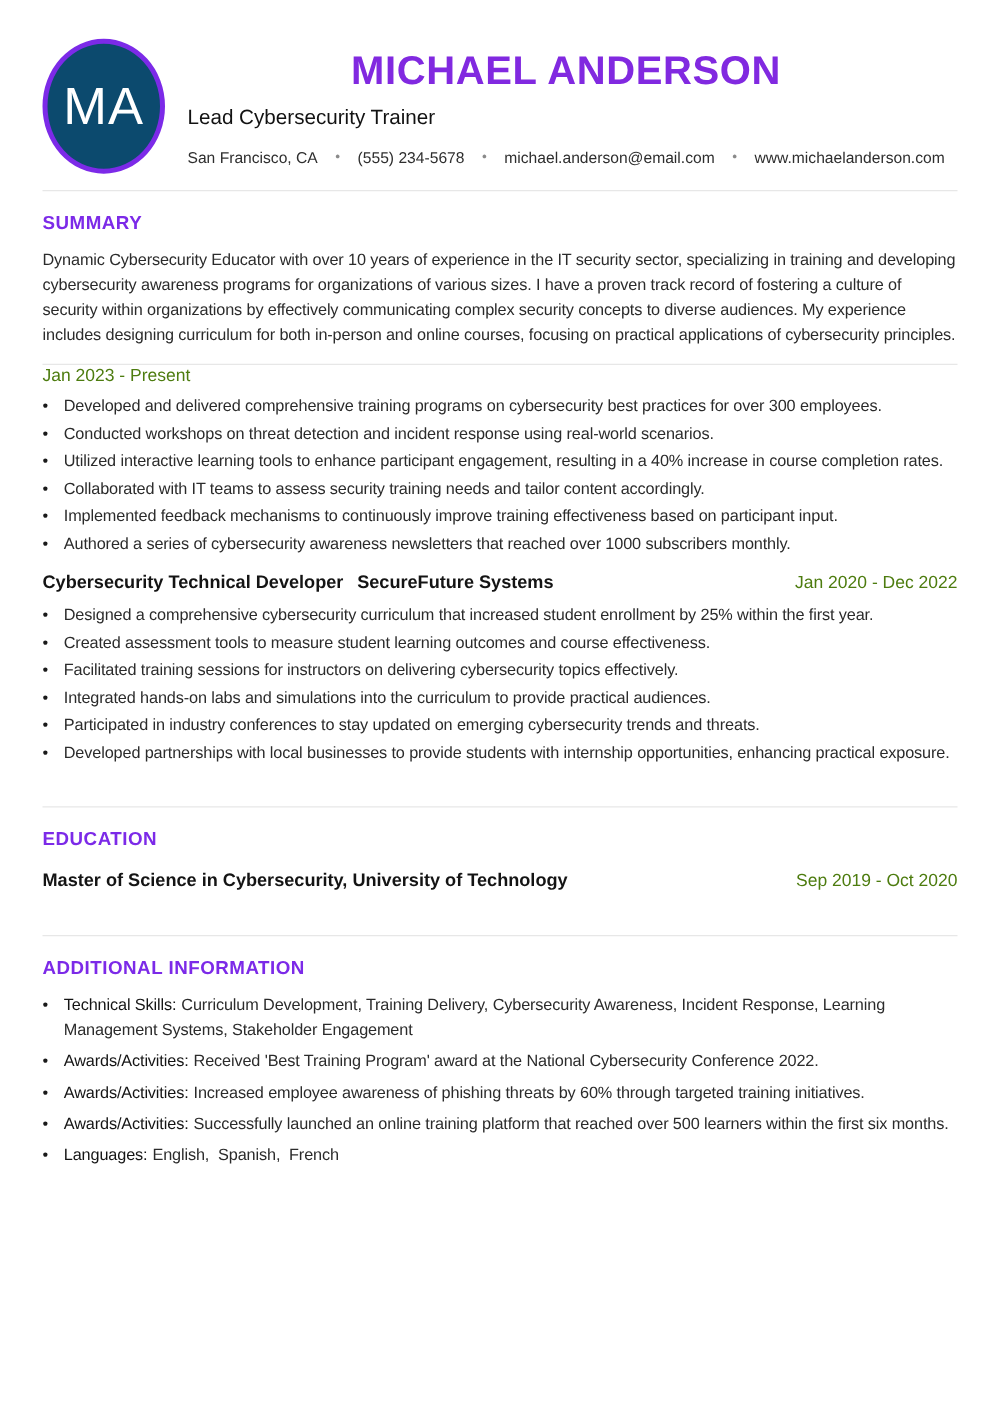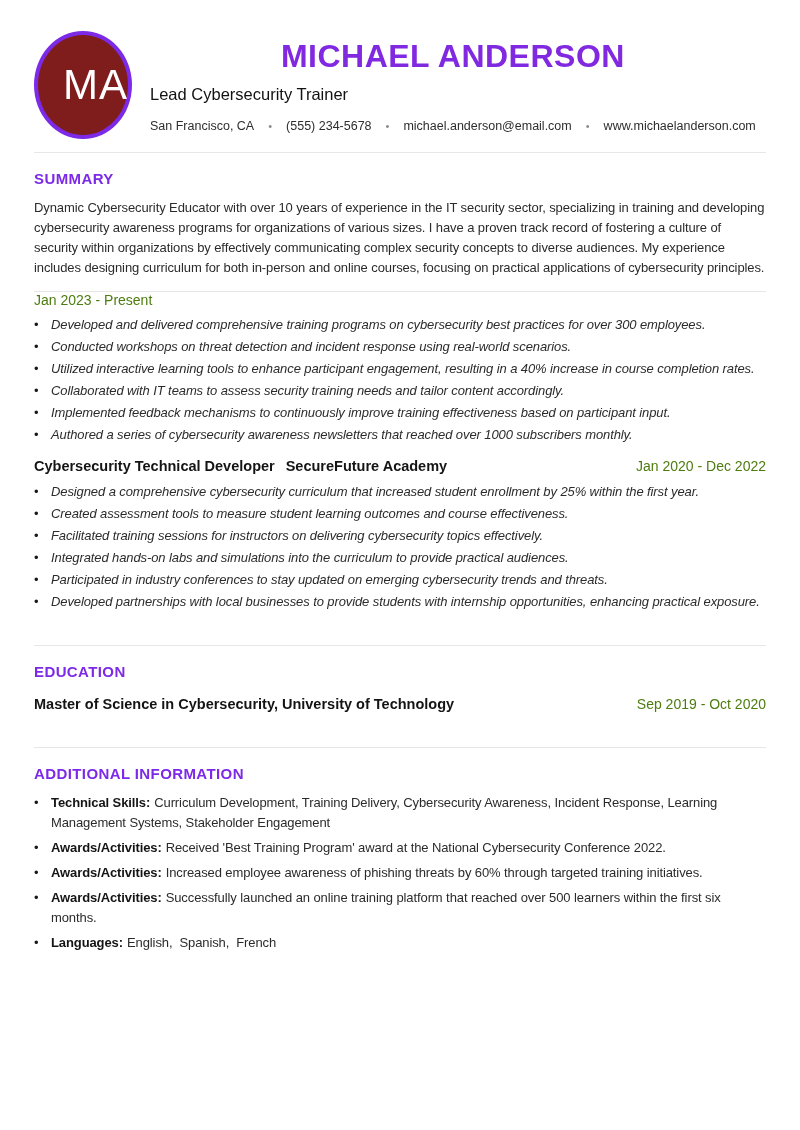--- a/index.html
+++ b/index.html
@@ -9,22 +9,22 @@
     background: #ffffff;
     font-family: "Liberation Sans", "DejaVu Sans", sans-serif;
     color: #2b2b2b;
   }
   .page { padding: 0 34px; }
 
   
   .header { display: flex; align-items: flex-start; margin-top: 31px; }
   .avatar {
     width: 98px; height: 108px; border-radius: 50%;
-    background: #7f1d1d; border: 4px solid #7c2ae8;
-    display: flex; align-items: center; justify-content: flex-end;
+    background: #0c4a6e; border: 4px solid #7c2ae8;
+    display: flex; align-items: center; justify-content: center;
     flex: 0 0 auto;
   }
   .avatar span {
     color: #ffffff; font-size: 42px; font-weight: 400; letter-spacing: 1px;
   }
   .header-text { margin-left: 18px; padding-top: 8px; }
   .name {
     color: #8129e0; font-size: 32px; font-weight: 700; letter-spacing: 0.5px;
     line-height: 1.1;
     text-align: center;
@@ -45,28 +45,28 @@
   .entry-header { display: flex; justify-content: space-between; align-items: baseline; }
   .entry-title { font-size: 14.5px; font-weight: 700; color: #141414; }
   .entry-company { font-size: 14.5px; font-weight: 700; color: #141414; margin-left: 11px; }
   .entry-dates { font-size: 14px; color: #4d7c0f; white-space: nowrap; }
   .job { margin-top: 12px; }
   .job:first-of-type { margin-top: 0; }
 
   ul.bullets { list-style: none; margin-top: 7px; }
   ul.bullets li { display: flex; margin-bottom: 2px; }
   ul.bullets li .marker { width: 17px; flex: 0 0 auto; font-size: 13px; line-height: 20px; color: #1a1a1a; }
-  ul.bullets li .bullet-text { flex: 1; white-space: pre-wrap; font-style: italic; }
+  ul.bullets li .bullet-text { flex: 1; white-space: pre-wrap; }
 
   
   ul.extras { list-style: none; margin-top: 1px; }
   ul.extras li { display: flex; margin-bottom: 5px; }
   ul.extras li .marker { width: 17px; flex: 0 0 auto; font-size: 13px; line-height: 20px; color: #1a1a1a; }
   ul.extras li .extra-body { flex: 1; }
-  ul.extras li .extra-label { font-weight: 700; color: #141414; margin-right: 4px; }
+  ul.extras li .extra-label { font-weight: 400; color: #141414; margin-right: 4px; }
   ul.extras li .extra-text { white-space: pre-wrap; }
 
   section.education-section .entry-header { margin-top: 16px; justify-content: space-between; }
   .edu-spacer { height: 22px; }
   .work-bottom-spacer { height: 18px; }
 </style>
 </head>
 <body>
 
 <div class="page">
@@ -129,21 +129,21 @@
         <li>
             <span class="marker">•</span>
             <span class="bullet-text">Authored a series of cybersecurity awareness newsletters that reached over 1000 subscribers monthly.</span>
           </li>
       </ul>
     </div>
 
     <div class="job">
       <div class="entry-header">
         <div>
-          <span class="entry-title">Cybersecurity Technical Developer</span><span class="entry-company">SecureFuture Academy</span>
+          <span class="entry-title">Cybersecurity Technical Developer</span><span class="entry-company">SecureFuture Systems</span>
         </div>
         <span class="entry-dates">Jan 2020 - Dec 2022</span>
       </div>
       <ul class="bullets body-text">
         <li>
             <span class="marker">•</span>
             <span class="bullet-text">Designed a comprehensive cybersecurity curriculum that increased student enrollment by 25% within the first year.</span>
           </li>
         <li>
             <span class="marker">•</span>

